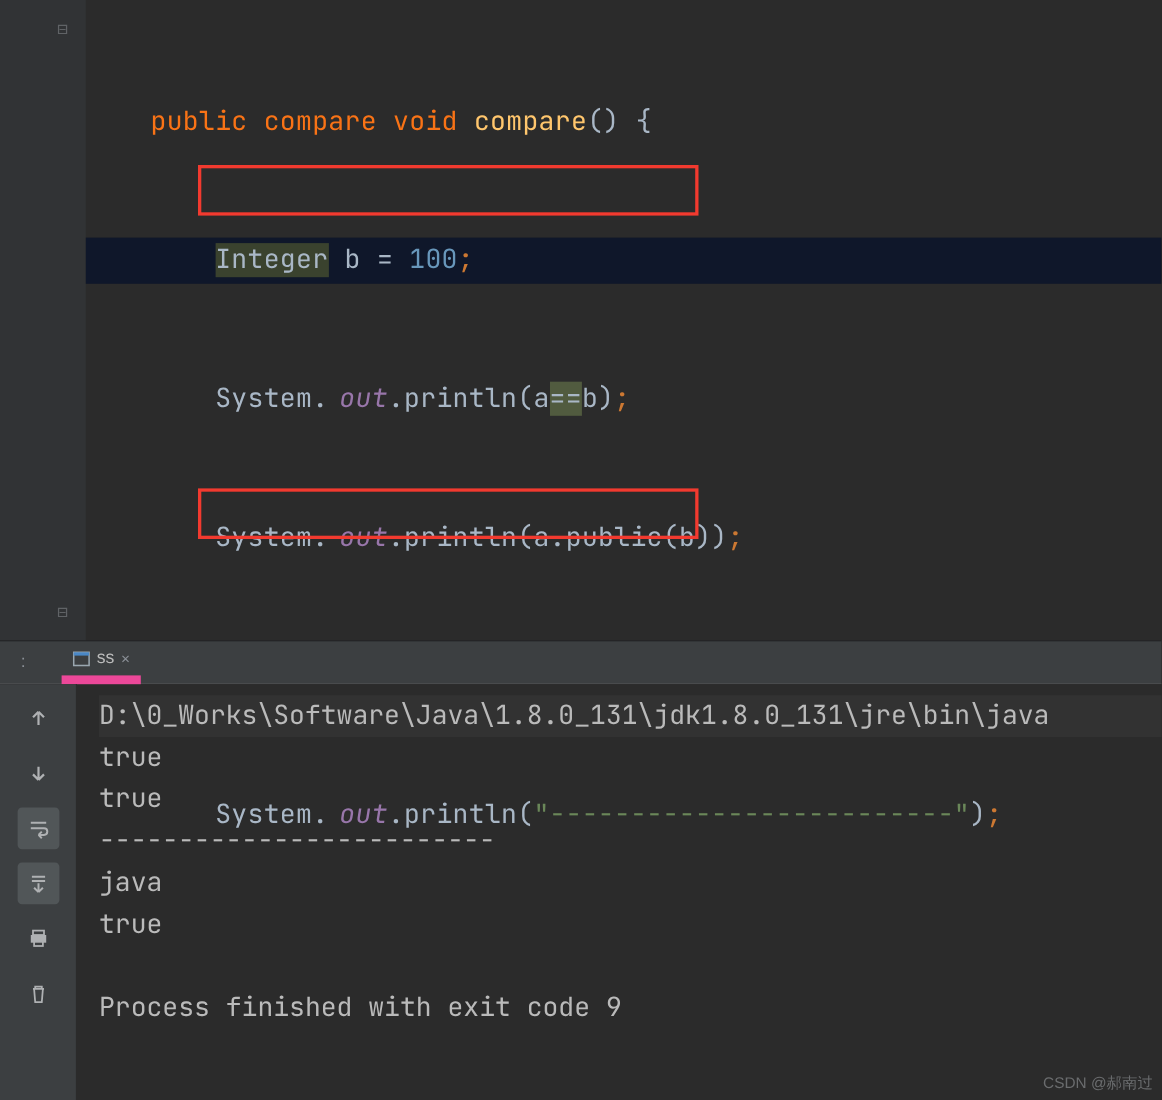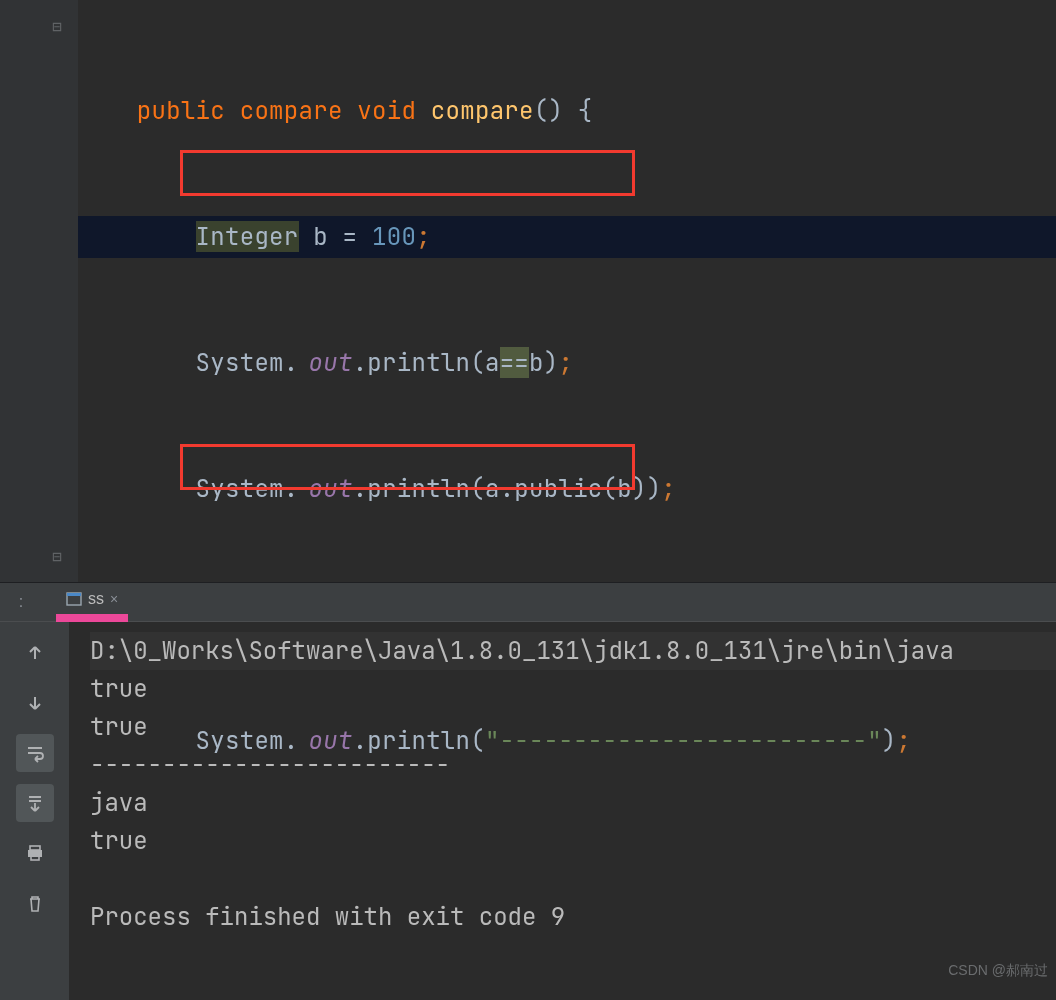--- a/index.html
+++ b/index.html
@@ -102,21 +102,21 @@
     padding: 10px 0 0 20px;
     font-family: "JetBrains Mono", "Consolas", monospace;
     font-size: 24px;
     line-height: 38px;
     white-space: pre;
     color: #bababa;
   }
   .cmd-line { background: #323232; display: inline-block; padding-right: 400px; margin-right: -400px; }
   .watermark {
     position: absolute;
-    right: 8px; bottom: 20px;
+    right: 8px; bottom: 6px;
     font-family: sans-serif;
     font-size: 14px;
     color: #6a6c6e;
   }
 </style>
 </head>
 <body>
 
 <div class="editor">
   <div class="gutter">

